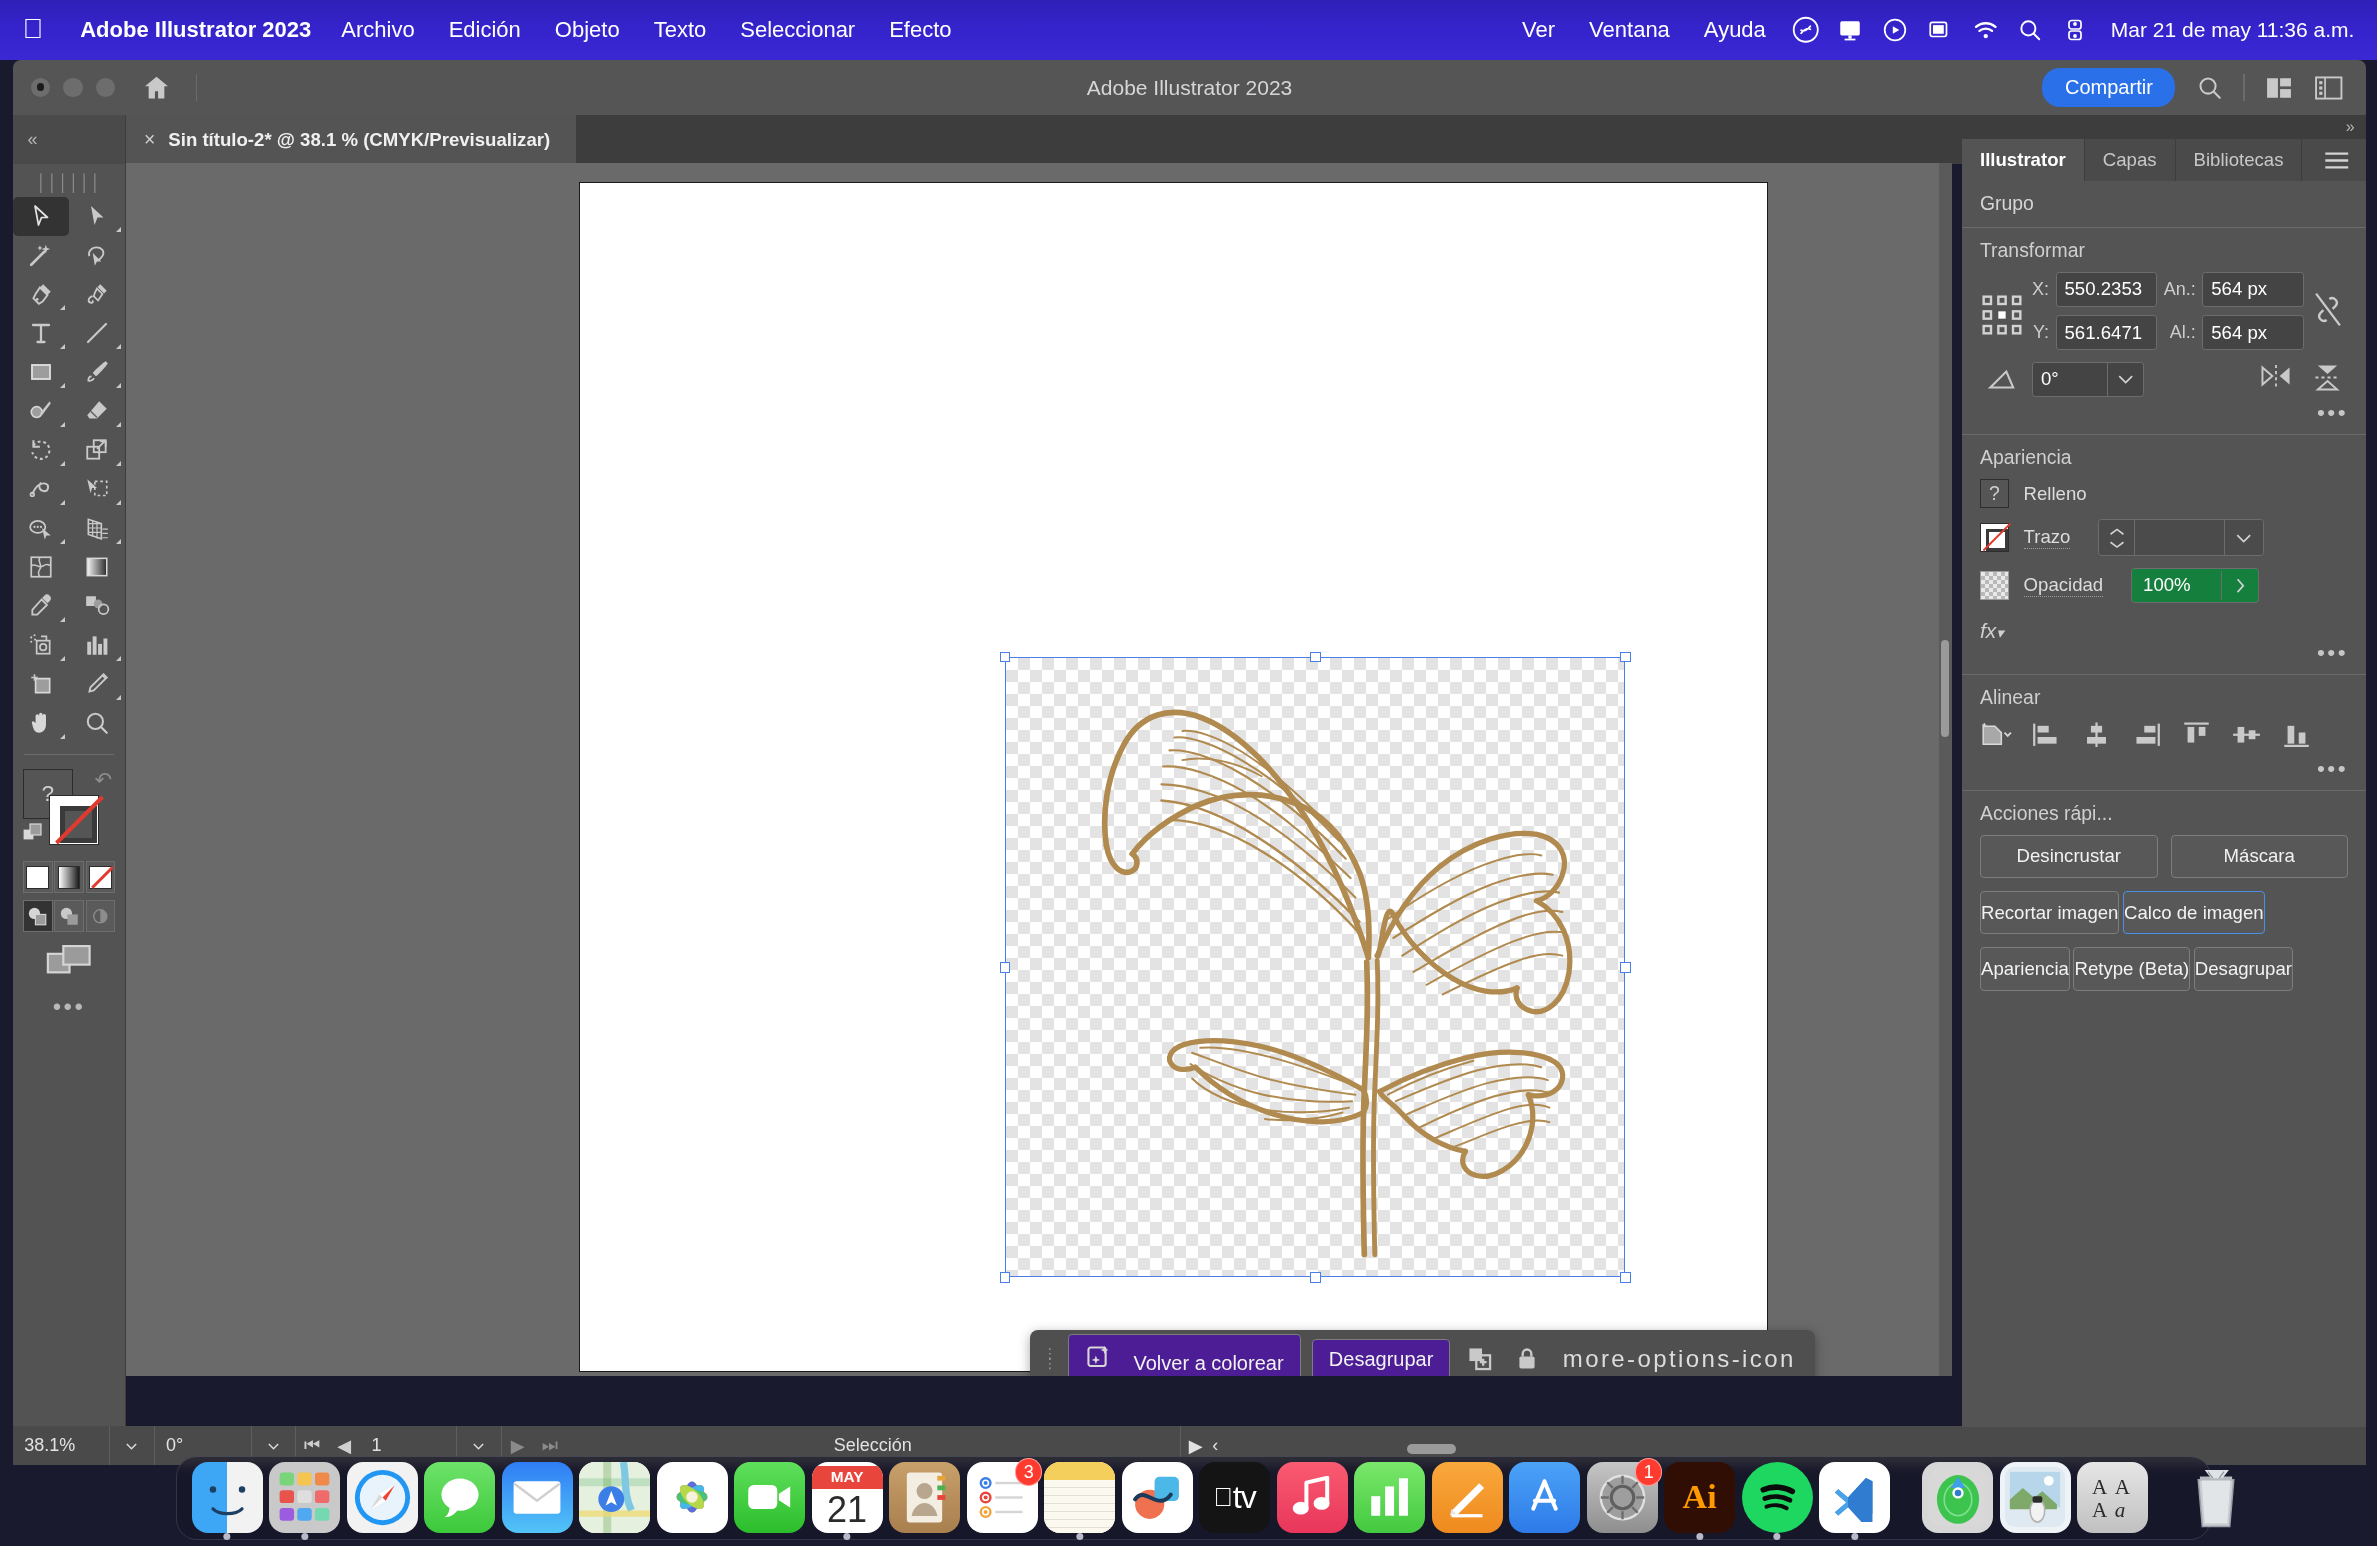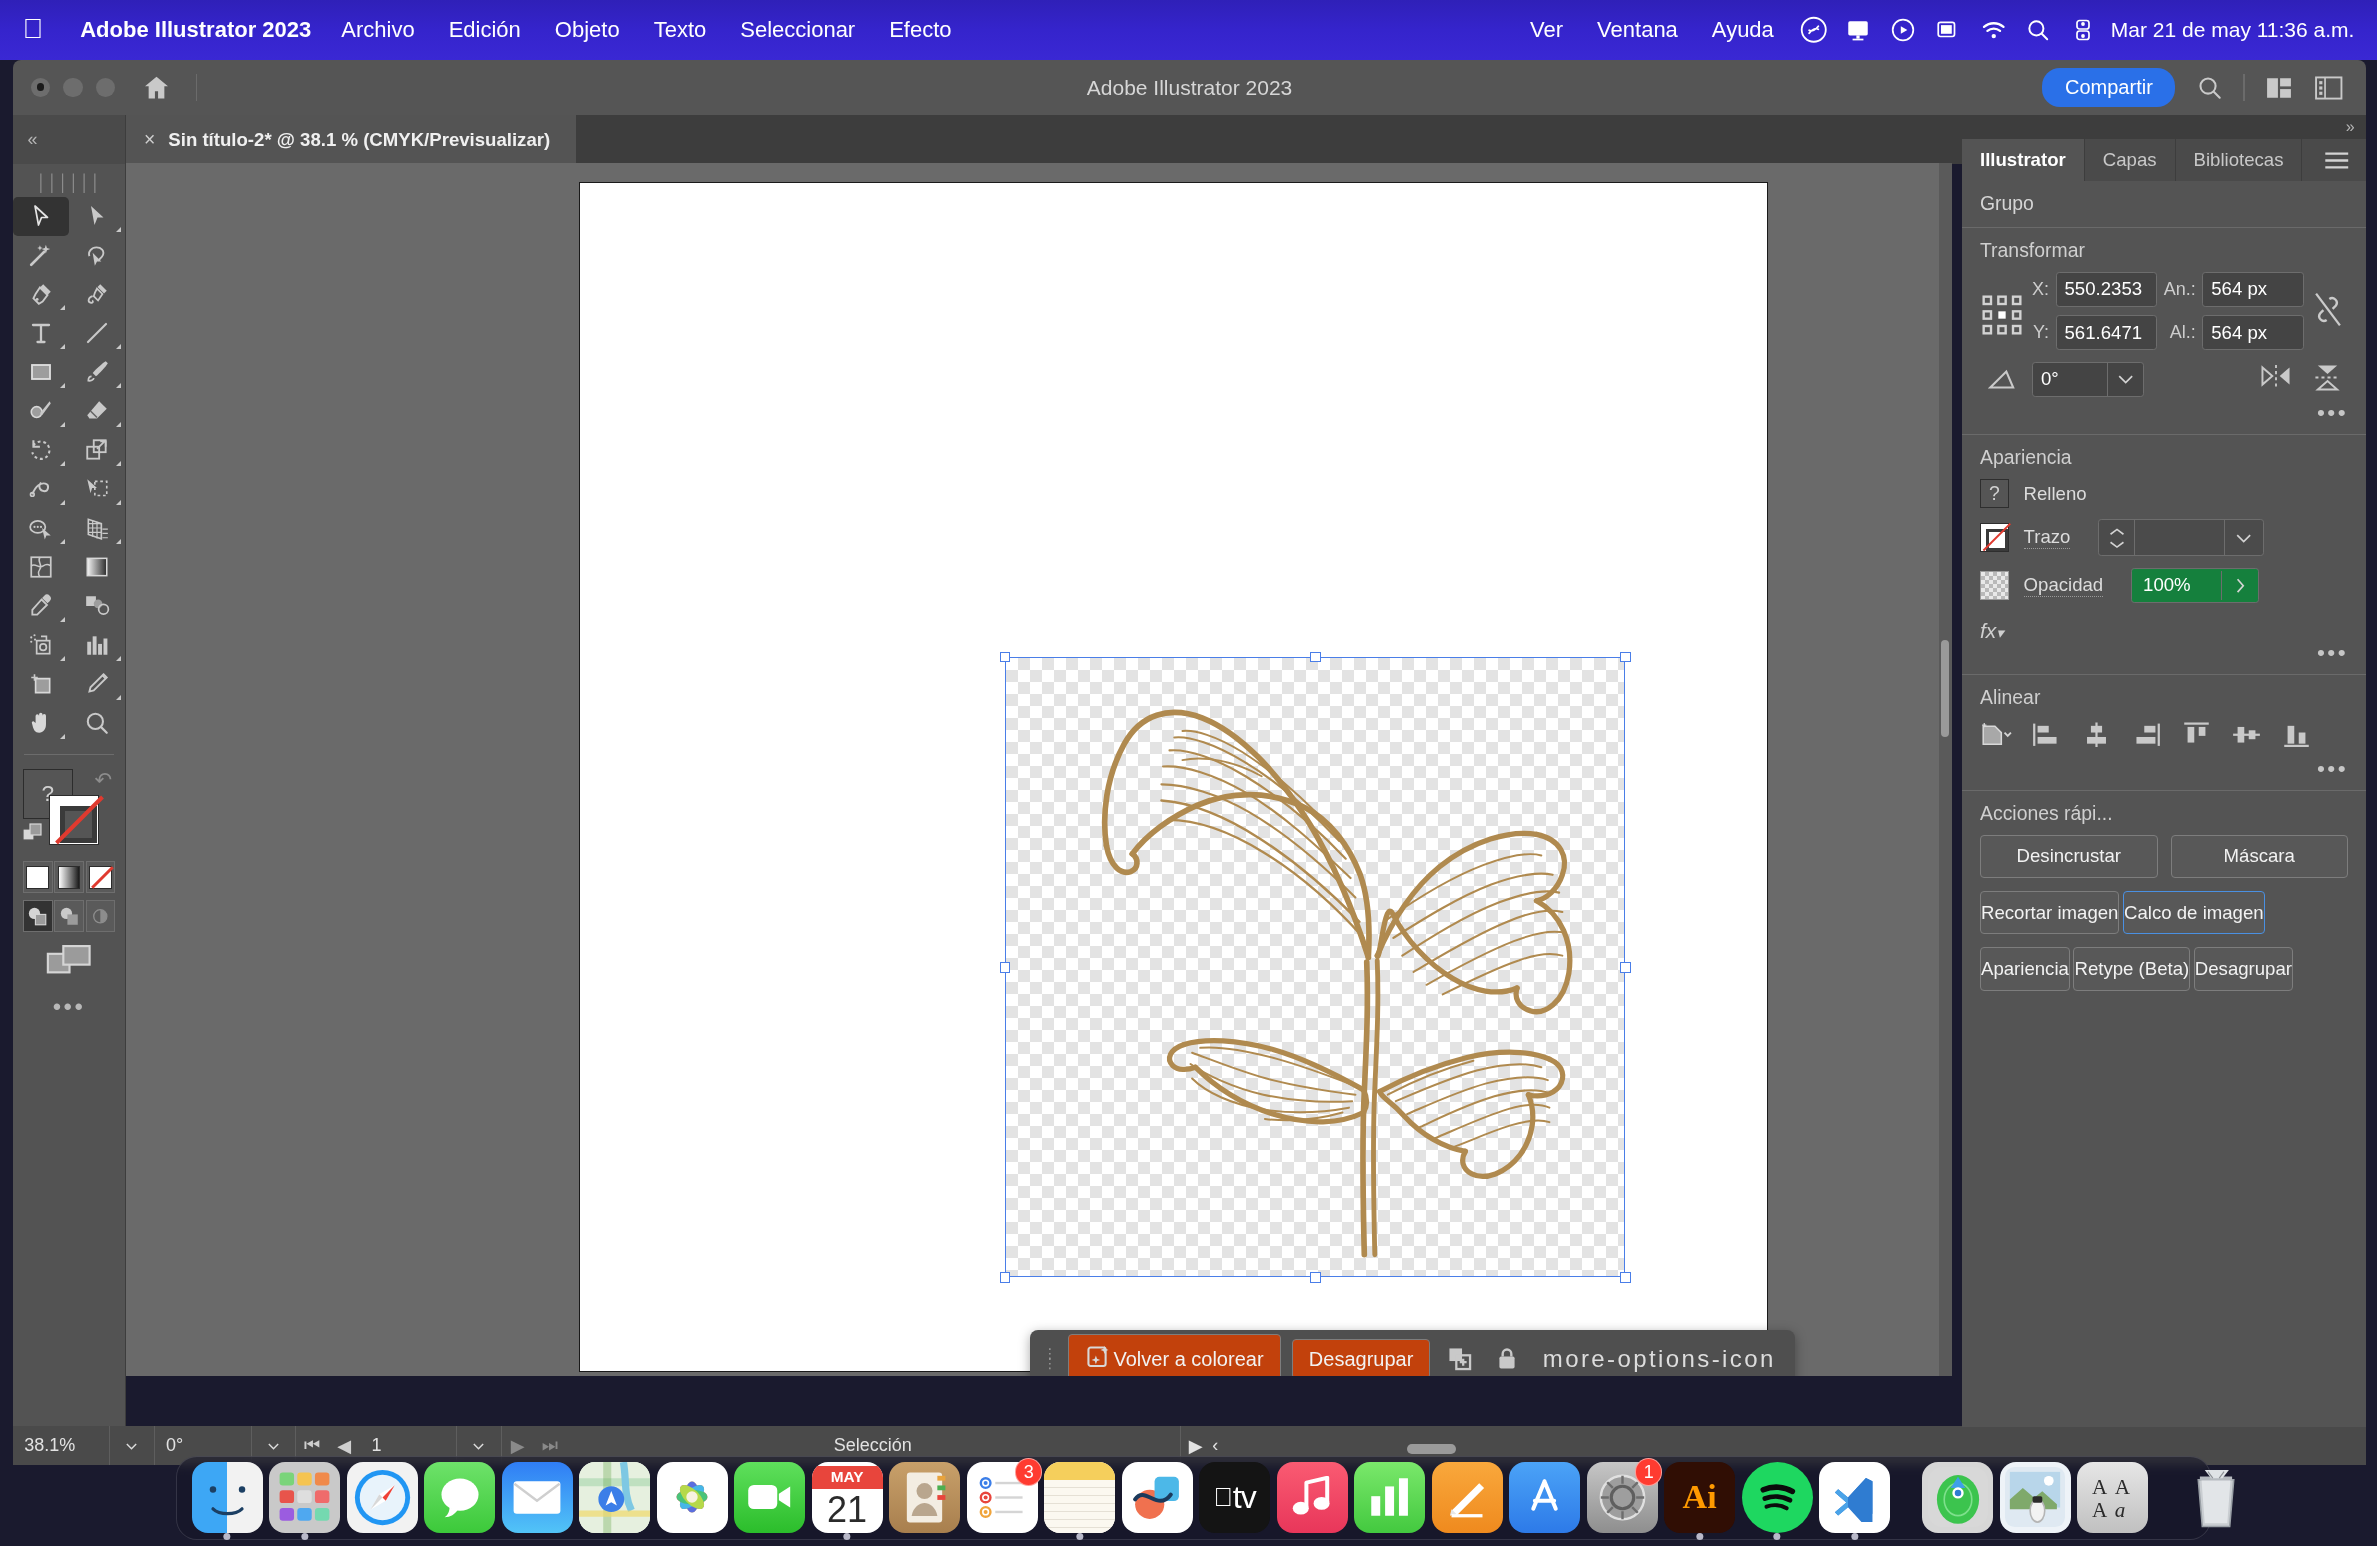--- a/index.html
+++ b/index.html
@@ -19,21 +19,21 @@
     font-size: 22px; padding: 0 22.6px;
   }
   .menubar .apple { font-size: 27.5px; line-height: 1; margin-right: 24px; margin-top: -3.2px; }
   .menubar .mb-item { padding: 0 17px; white-space: nowrap; }
   .menubar .mb-app { font-weight: bold; padding: 0 13px; }
   .menubar .spacer { flex: 1; }
   .menubar .status-icon {
     width: 37px; display: flex; align-items: center; justify-content: center;
     margin: 0 4px;
   }
-  .menubar .clock { font-size: 21px; margin-left: 5px; white-space: nowrap; text-align: right; }
+  .menubar .clock { font-size: 21px; margin-left: 13px; white-space: nowrap; text-align: right; }
 
   
   .titlebar {
     position: absolute; top: 60px; left: 13px; width: 2353px; height: 55px;
     background: #555555; display: flex; align-items: center;
     border-top-left-radius: 8px; border-top-right-radius: 8px;
   }
   .traffic { display: flex; gap: 13px; padding-left: 18px; align-items: center; }
   .tl { width: 19.4px; height: 19.4px; border-radius: 50%; background: #6d6d6d; }
   .tl.active { background: #6d6d6d; position: relative; }
@@ -163,23 +163,23 @@
 
   
   .ctx-toolbar {
     position: absolute; left: 904px; top: 1167px;
     height: 58px; background: #4f4f4f; border-radius: 8px;
     display: flex; align-items: center; padding: 0 13px; gap: 11.3px;
     box-shadow: 0 3.2px 11.3px rgba(0,0,0,.35);
   }
   .ctx-grip { color: #9a9a9a; font-size: 13.7px; line-height: .72; letter-spacing: 0; }
   .ctx-btn {
-    background: #c2410c; border: 0.8px solid #7d7d7d; border-radius: 4px;
+    background: #4c1d95; border: 0.8px solid #7d7d7d; border-radius: 4px;
     color: #f2f2f2; font-size: 20px; padding: 7.3px 16px; display: flex;
-    align-items: center; gap: 1px; cursor: pointer; white-space: nowrap;
+    align-items: flex-end; gap: 21px; cursor: pointer; white-space: nowrap;
   }
   .ctx-ico { width: 36px; height: 36px; display:flex;align-items:center;justify-content:center; cursor:pointer; }
   .ctx-dots { color:#ddd; font-size: 24px; letter-spacing: 2.4px; padding: 0 6.5px; }
 
   
   .vscroll {
     position: absolute; right: 0; top: 0; width: 13px; height: 1213px; background: #5a5a5a;
   }
   .vscroll .thumb { position:absolute; left:2.4px; top: 477px; width:8px; height:97px; background:#9a9a9a; border-radius:4px; }
 

